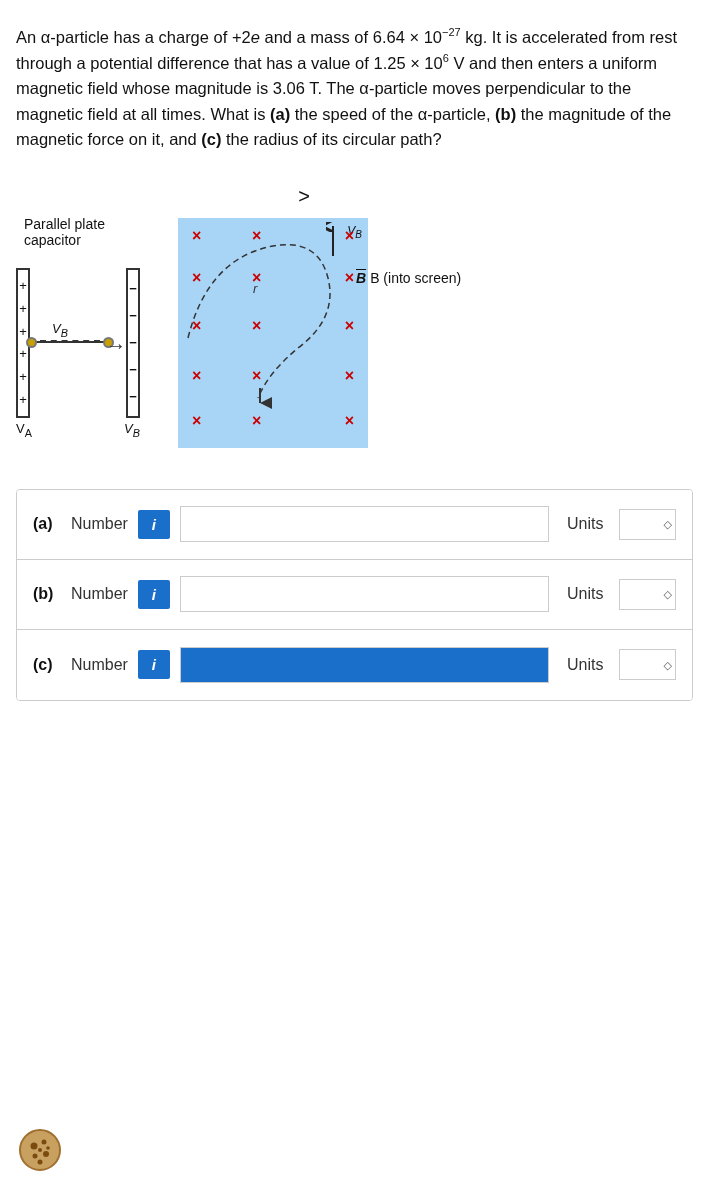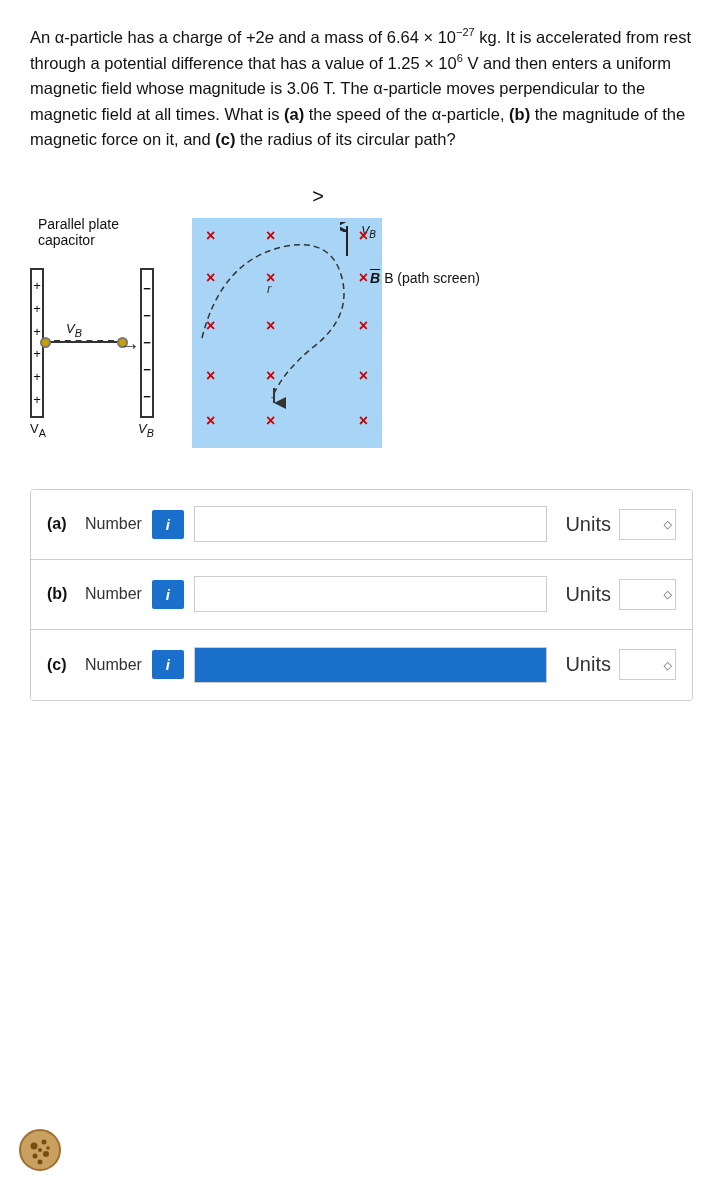--- a/index.html
+++ b/index.html
@@ -9,21 +9,21 @@
       min-height: 1200px;
       background: #fff;
       font-family: Arial, sans-serif;
       font-size: 16px;
       color: #111;
       overflow-x: hidden;
     }
 
     .page-container {
       width: 723px;
-      padding: 24px 30px 30px 30px;
+      padding: 24px 30px 30px 16px;
     }
 
     .problem-text {
       font-size: 16.5px;
       line-height: 1.55;
       margin-bottom: 24px;
     }
 
     .problem-text sup {
       font-size: 11px;
@@ -129,21 +129,21 @@
     .number-input {
       flex: 1;
       height: 36px;
       border: 1px solid #ccc;
       padding: 0 8px;
       font-size: 15px;
       background: #fff;
     }
 
     .units-label {
-      font-size: 20px;
+      font-size: 16px;
       margin-left: 18px;
       margin-right: 8px;
       color: #333;
       min-width: 44px;
     }
 
     .units-select {
       appearance: none;
       -webkit-appearance: none;
       border: 1px solid #ccc;
@@ -310,21 +310,21 @@
           <defs>
             <marker id="arr2" markerWidth="6" markerHeight="6" refX="3" refY="6" orient="auto">
               <path d="M0,0 L3,6 L6,0" fill="#333"></path>
             </marker>
           </defs>
         </svg>
       </div>
 
       <div style="position:absolute; top:85px; left:196px; display:flex; align-items:center; white-space:nowrap; font-size:14px;">
         <span style="font-weight:bold; font-style:italic; text-decoration:overline;">B</span>
-        <span style="margin-left:4px;">B (path screen)</span>
+        <span style="margin-left:4px;">B (into screen)</span>
       </div>
     </div>
 
   </div>
 
   <div class="answers-section">
 
     <div class="answer-row">
       <span class="answer-label">(a)</span>
       <span class="answer-number-label">Number</span>

